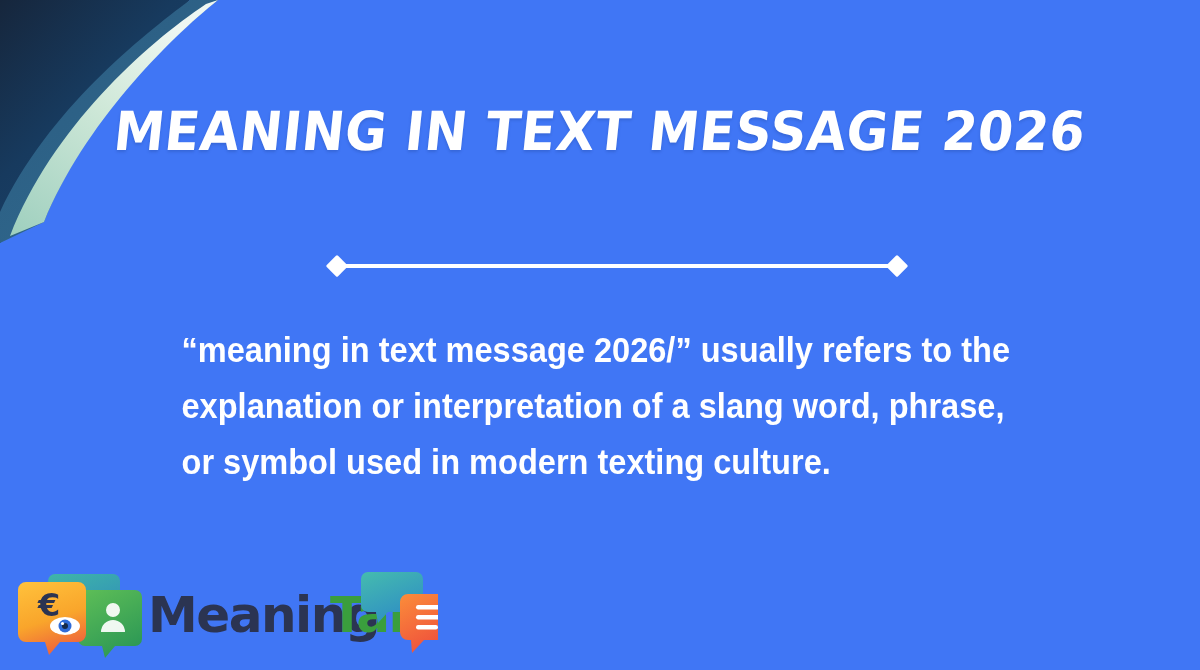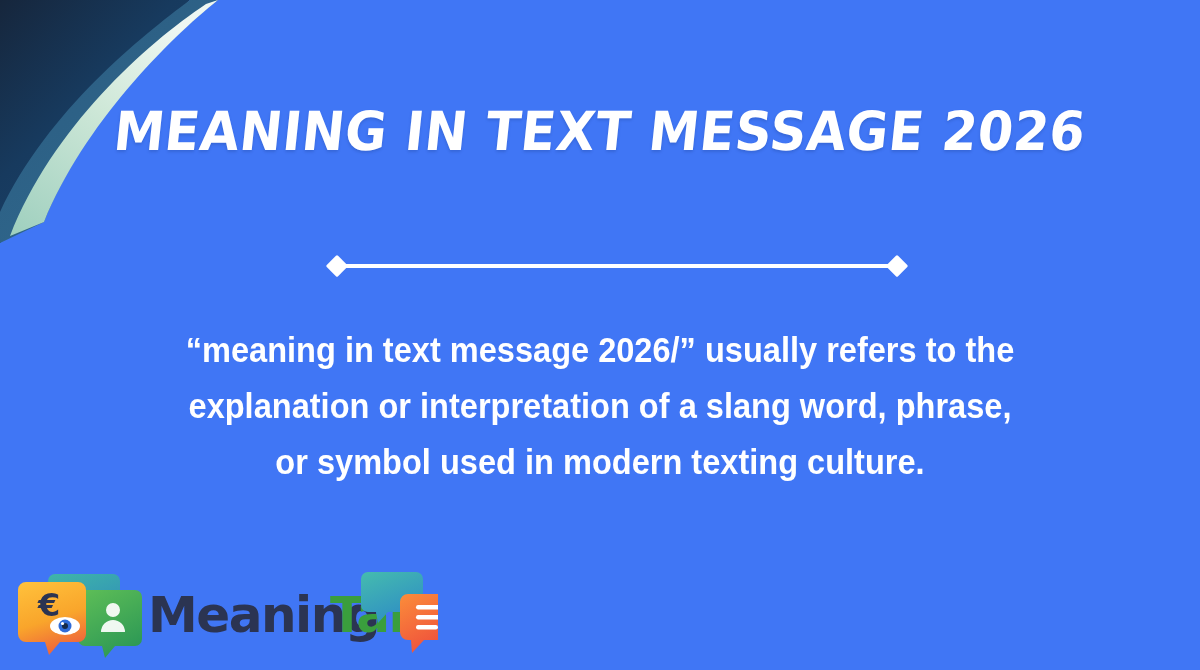--- a/index.html
+++ b/index.html
@@ -65,21 +65,21 @@
     height:4px;
     background:#ffffff;
     margin:0 -3px;
   }
 
   
   #body-block {
     position:absolute;
     left:150px; top:322px;
     width:900px;
-    text-align:center;
+    text-align:left;
   }
   #body-text {
     color:#ffffff;
     font-family:"Liberation Sans Narrow","Liberation Sans", sans-serif;
     font-size:35px;
     font-weight:700;
     line-height:56px;
     letter-spacing:0px;
     transform:scaleX(0.93);
   }

